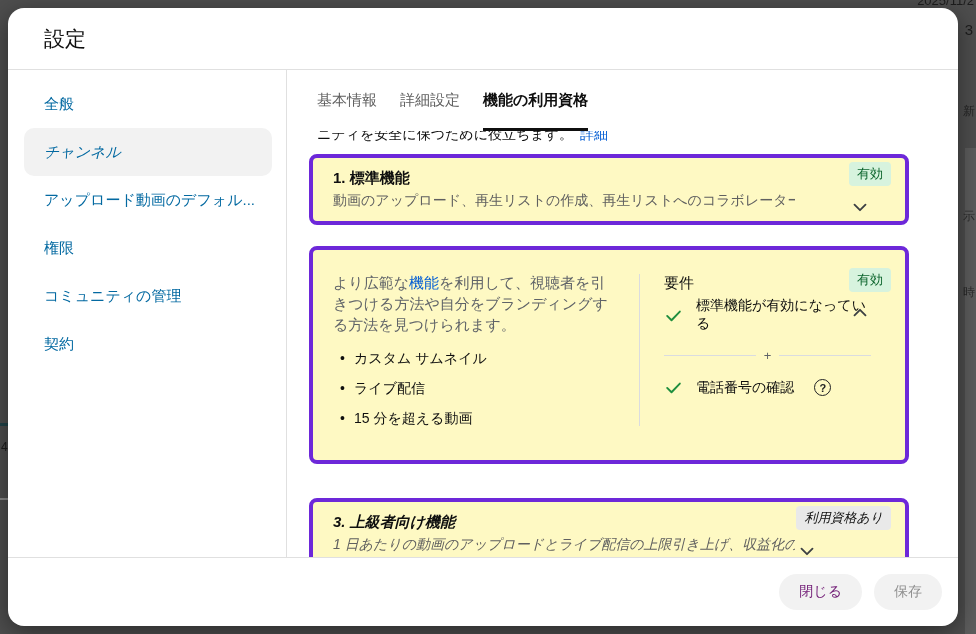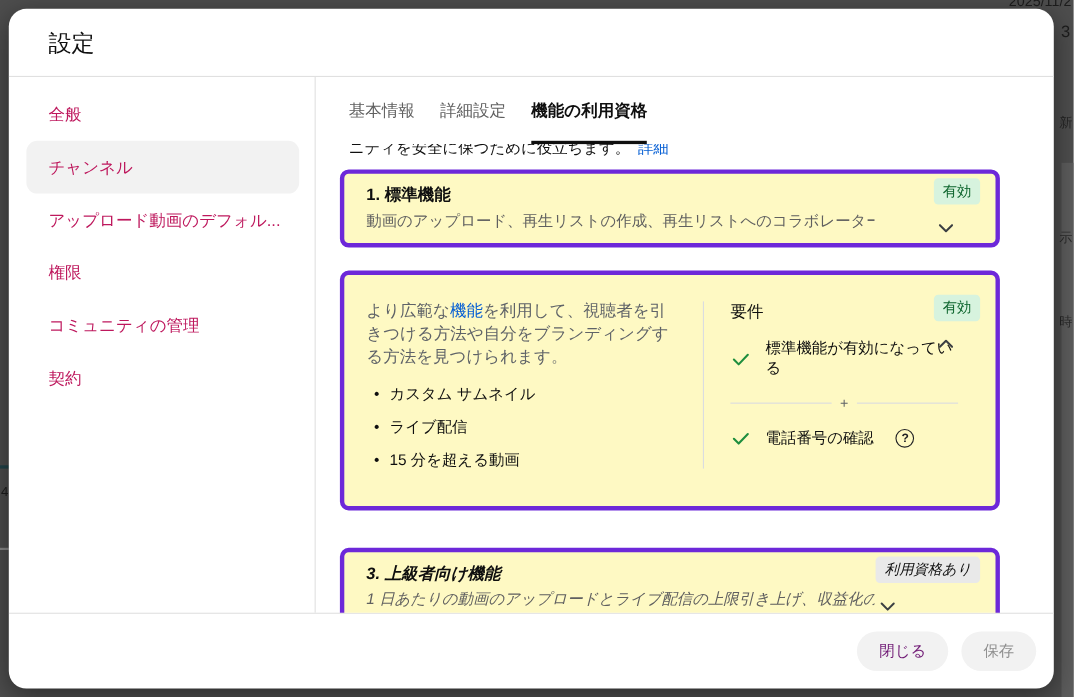--- a/index.html
+++ b/index.html
@@ -35,24 +35,24 @@
     padding-left:36px; border-bottom:1px solid #e0e0e0;
     font-size:21px; color:#0f0f0f;
   }
   .dlg-body { flex:1; display:flex; min-height:0; }
 
   
   .sidebar { flex:0 0 279px; border-right:1px solid #e0e0e0; padding-top:10px; }
   .side-item {
     height:48px; display:flex; align-items:center;
     margin:0 14px 0 16px; padding-left:20px; border-radius:10px;
-    font-size:15px; color:#be185d; cursor:pointer;
+    font-size:15px; color:#0369a1; cursor:pointer;
     white-space:nowrap; overflow:hidden;
   }
-  .side-item.selected { background:#f2f2f2; }
+  .side-item.selected { background:#f2f2f2;font-style:italic; }
 
   
   .main { flex:1; display:flex; flex-direction:column; min-width:0; }
   .tabbar { flex:0 0 61px; display:flex; align-items:stretch; gap:23px; padding-left:30px; }
   .tab {
     font-size:15px; color:#606060; display:flex; align-items:center;
     position:relative; cursor:pointer;
   }
   .tab.active { color:#0f0f0f; font-weight:bold; }
   .tab.active::after {
@@ -98,21 +98,21 @@
   .feature-list { margin:13px 0 0 7px; list-style:none; }
   .feature-list li {
     font-size:14px; color:#0f0f0f; line-height:20px; margin-bottom:10px;
     padding-left:14px; position:relative;
   }
   .feature-list li::before {
     content:"•"; position:absolute; left:0; top:0; color:#0f0f0f;
   }
   .col-divider { flex:0 0 1px; background:#dadce0; margin:2px 0; }
   .col-right { flex:1; padding:2px 18px 0 24px; }
-  .req-title { font-size:15px; color:#0f0f0f; margin-bottom:15px; }
+  .req-title { font-size:15px; color:#0f0f0f; margin-bottom:4px; }
   .req-row { display:flex; align-items:center; gap:13px; font-size:14px; color:#0f0f0f; }
   .check { width:19px; height:19px; flex:0 0 19px; }
   .plus-divider { display:flex; align-items:center; gap:8px; margin:15px 0; }
   .plus-divider .line { flex:1; height:1px; background:#dadce0; }
   .plus-divider .plus { font-size:13px; color:#5f6368; }
   .help-circle {
     width:17px; height:17px; border:1.6px solid #202124; border-radius:50%;
     display:inline-flex; align-items:center; justify-content:center;
     font-size:11px; font-weight:bold; color:#202124; margin-left:7px; cursor:pointer;
   }

